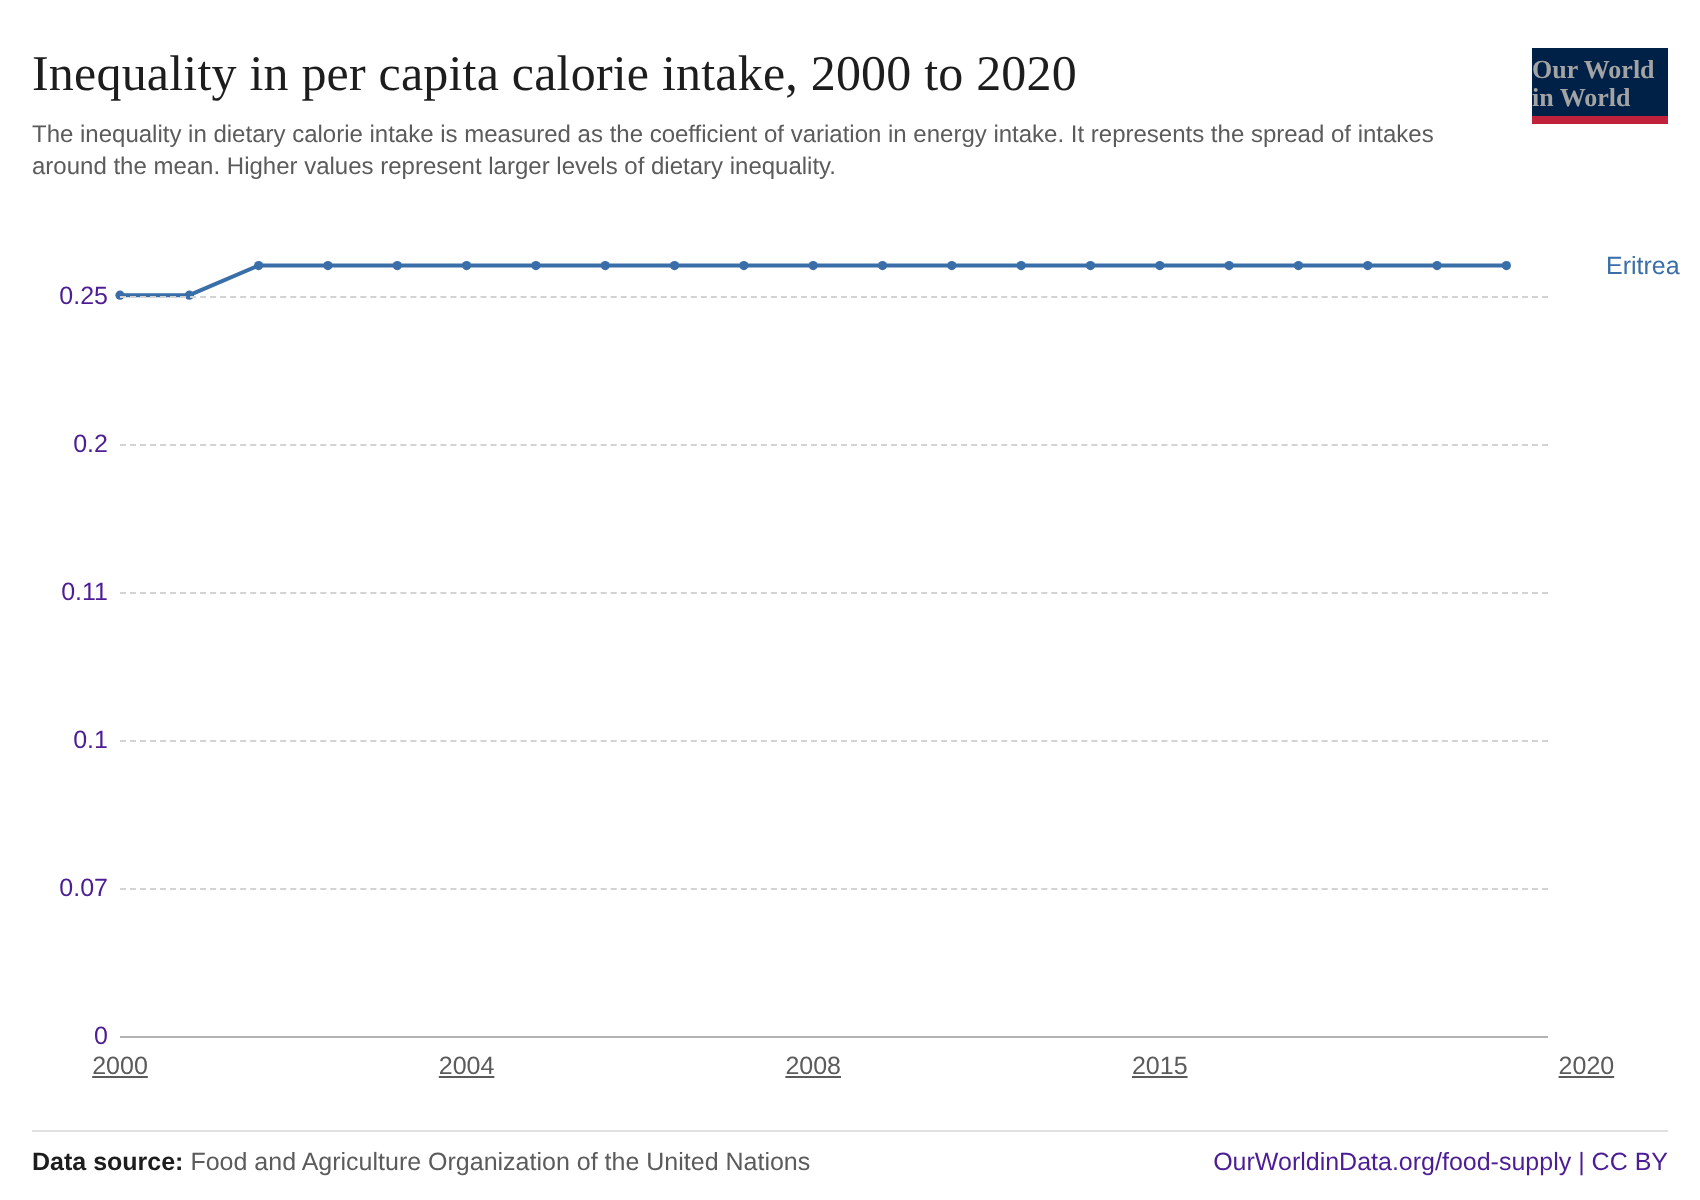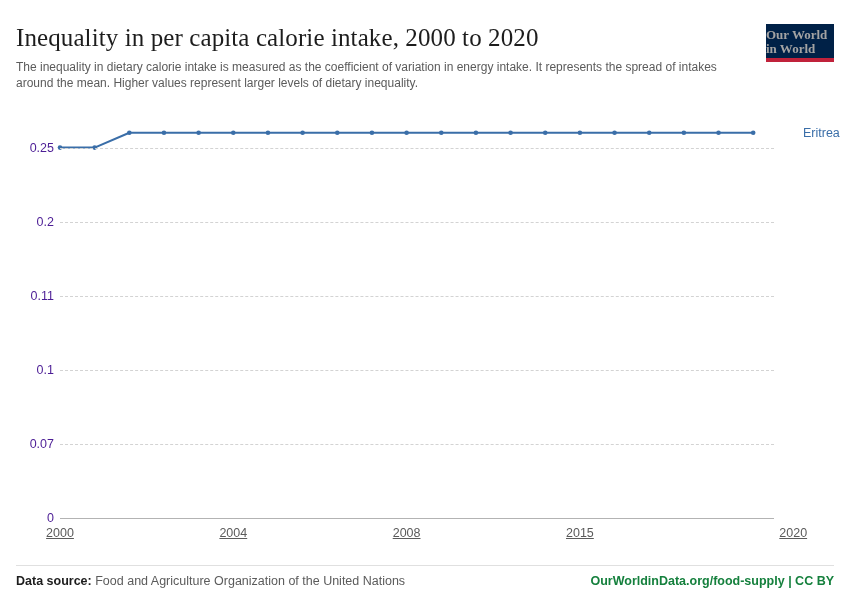--- a/index.html
+++ b/index.html
@@ -127,21 +127,21 @@
     justify-content: space-between;
     align-items: baseline;
     font-size: 12.5px;
     color: #5b5b5b;
   }
   .footer-left b {
     color: #1d1d1d;
     font-weight: 700;
     margin-top: 36px;
   }
-  .footer-right { color: #15803d; font-weight: bold; }
+  .footer-right { color: #4c1d95; }
 </style>
 </head>
 <body>
 
 <div class="page">
 
   <div class="header">
     <h1 class="chart-title">Inequality in per capita calorie intake, 2000 to 2020</h1>
     <p class="chart-subtitle">The inequality in dietary calorie intake is measured as the coefficient of variation in energy intake. It represents the spread of intakes around the mean. Higher values represent larger levels of dietary inequality.</p>
     <div class="owid-logo">

